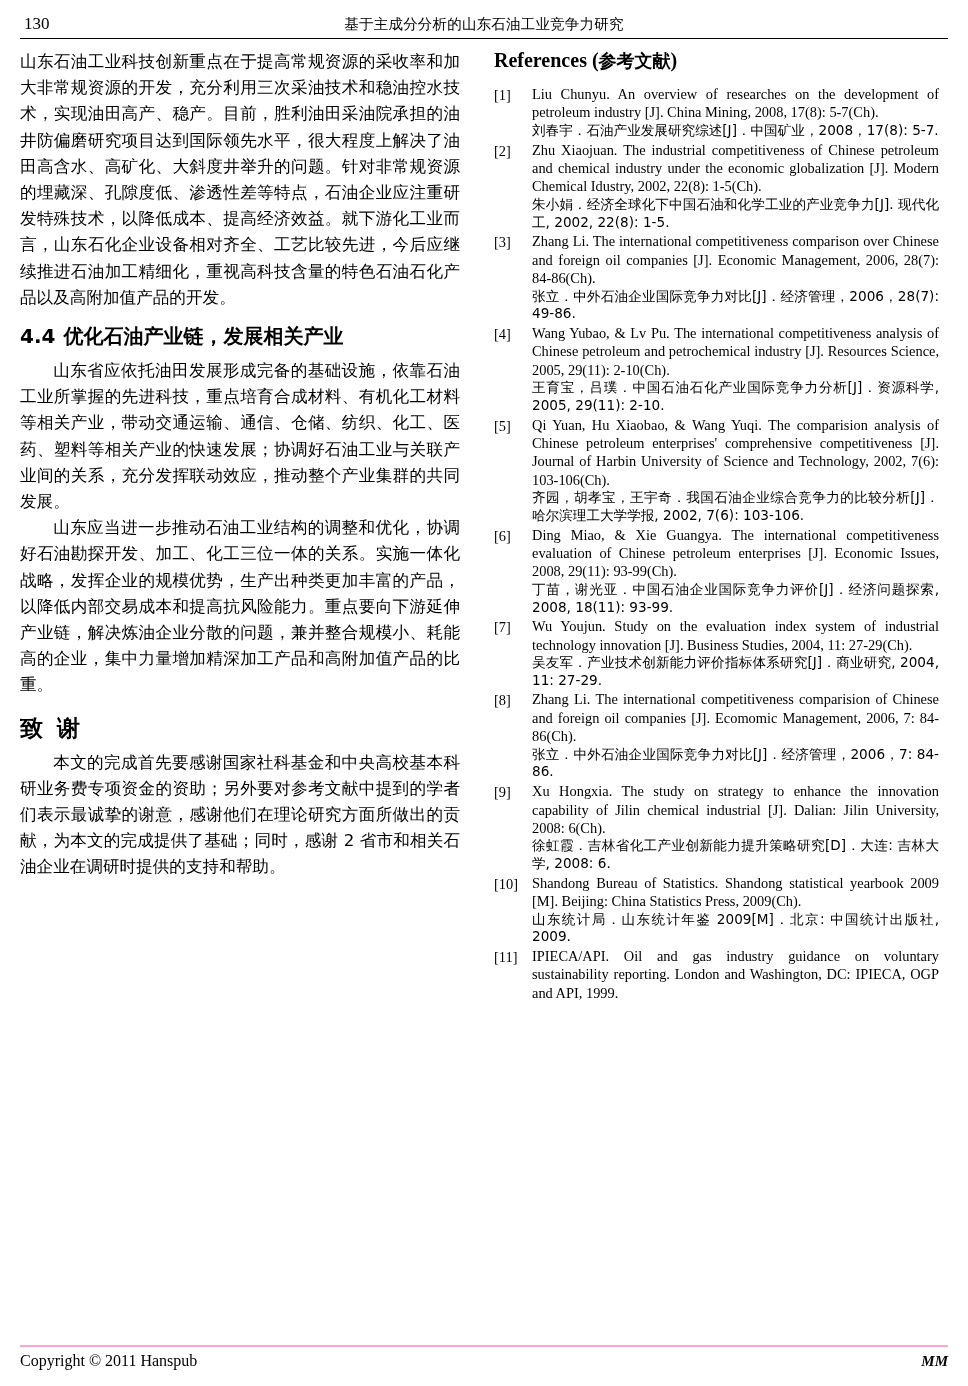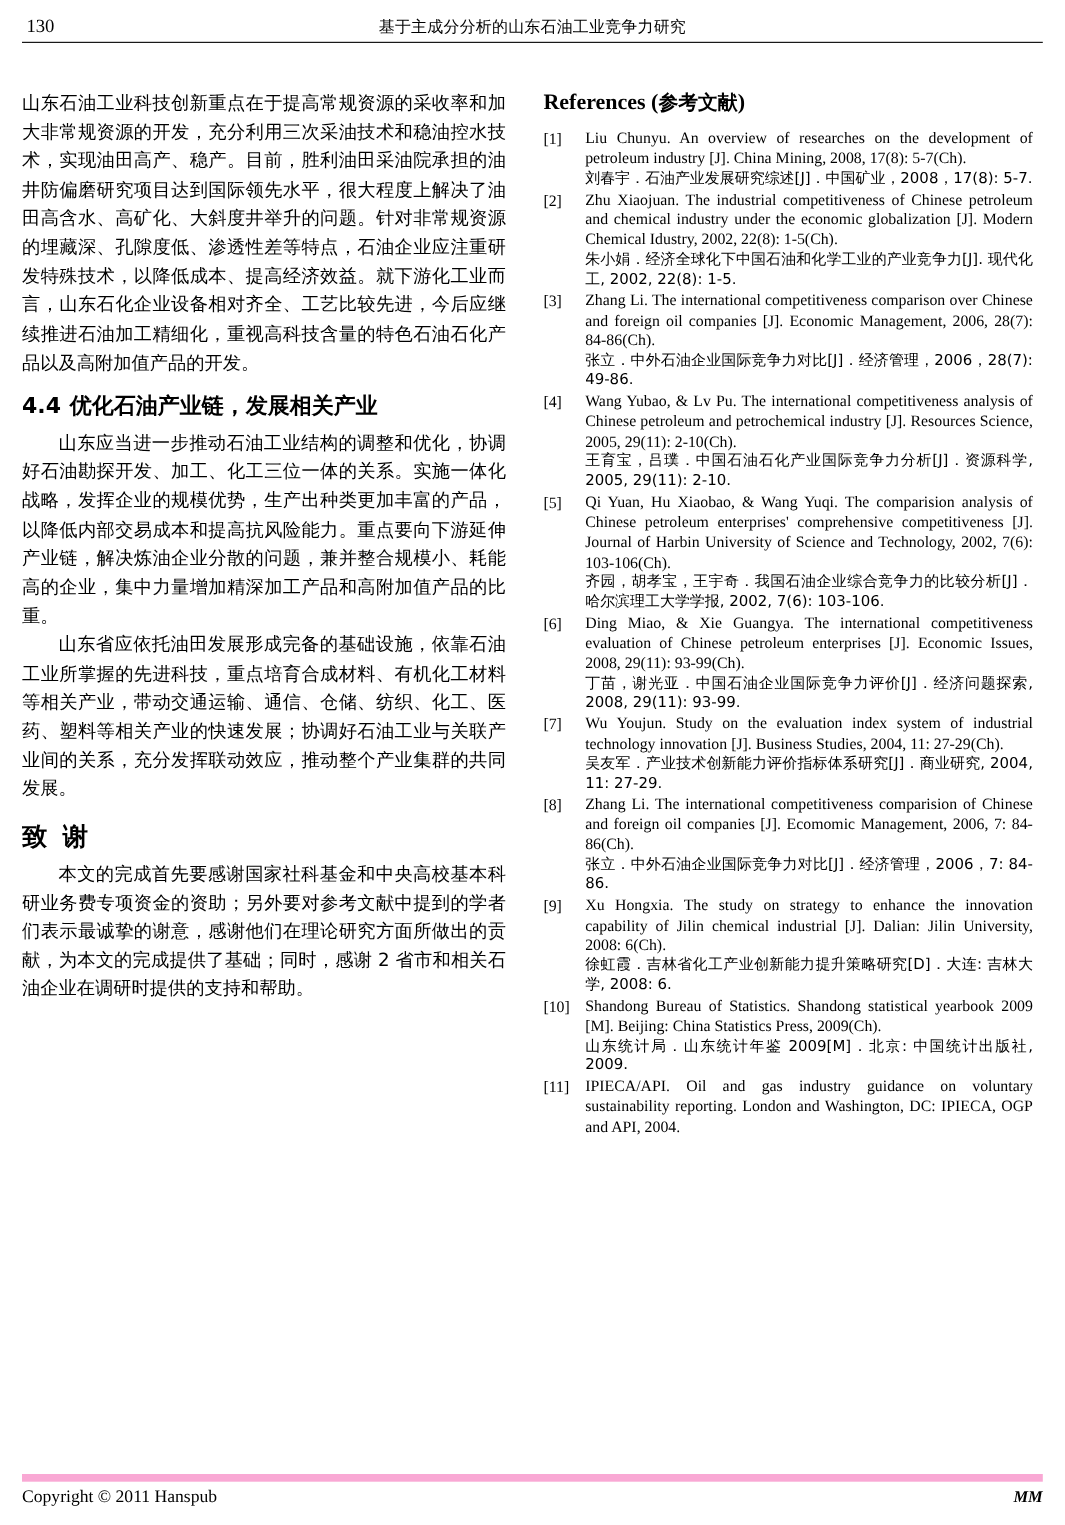--- a/index.html
+++ b/index.html
@@ -47,21 +47,20 @@
   .runhead .spacer { width: 70px; }
 
   
   .columns {
     display: flex;
     gap: 34px;
     height: 1210px;
   }
   .col {
     width: 445px;
-    margin-top: 32px;
   }
   .col.left { width: 440px; }
   .col.right { width: 445px; }
 
   p.cn {
     margin: 0;
     font-family: "DejaVu Sans", sans-serif;
     font-size: 16.6px;
     line-height: 1.58;
     text-align: justify;
@@ -126,21 +125,21 @@
   }
 
   
   .footer {
     position: absolute;
     left: 20px;
     right: 20px;
     bottom: 16px;
     display: flex;
     align-items: baseline;
-    border-top: 7px solid #f9a8d4;
+    border-top: 2px solid #f9a8d4;
     padding-top: 5px;
   }
   .footer .copy {
     font-family: "Liberation Serif", serif;
     font-size: 16px;
     flex: 1;
   }
   .footer .mark {
     font-family: "Liberation Serif", serif;
     font-size: 15px;
@@ -161,22 +160,22 @@
 
   <div class="columns">
 
     <div class="col left">
       <p class="cn">山东石油工业科技创新重点在于提高常规资源的采收率和加大非常规资源的开发，充分利用三次采油技术和稳油控水技术，实现油田高产、稳产。目前，胜利油田采油院承担的油井防偏磨研究项目达到国际领先水平，很大程度上解决了油田高含水、高矿化、大斜度井举升的问题。针对非常规资源的埋藏深、孔隙度低、渗透性差等特点，石油企业应注重研发特殊技术，以降低成本、提高经济效益。就下游化工业而言，山东石化企业设备相对齐全、工艺比较先进，今后应继续推进石油加工精细化，重视高科技含量的特色石油石化产品以及高附加值产品的开发。</p>
 
       <h2 class="section">
         <span class="num">4.4</span><span>优化石油产业链，发展相关产业</span>
       </h2>
 
+      <p class="cn indent">山东省应依托油田发展形成完备的基础设施，依靠石油工业所掌握的先进科技，重点培育合成材料、有机化工材料等相关产业，带动交通运输、通信、仓储、纺织、化工、医药、塑料等相关产业的快速发展；协调好石油工业与关联产业间的关系，充分发挥联动效应，推动整个产业集群的共同发展。</p>
       <p class="cn indent">山东应当进一步推动石油工业结构的调整和优化，协调好石油勘探开发、加工、化工三位一体的关系。实施一体化战略，发挥企业的规模优势，生产出种类更加丰富的产品，以降低内部交易成本和提高抗风险能力。重点要向下游延伸产业链，解决炼油企业分散的问题，兼并整合规模小、耗能高的企业，集中力量增加精深加工产品和高附加值产品的比重。</p>
-      <p class="cn indent">山东省应依托油田发展形成完备的基础设施，依靠石油工业所掌握的先进科技，重点培育合成材料、有机化工材料等相关产业，带动交通运输、通信、仓储、纺织、化工、医药、塑料等相关产业的快速发展；协调好石油工业与关联产业间的关系，充分发挥联动效应，推动整个产业集群的共同发展。</p>
 
       <h2 class="thanks">致谢</h2>
 
       <p class="cn indent">本文的完成首先要感谢国家社科基金和中央高校基本科研业务费专项资金的资助；另外要对参考文献中提到的学者们表示最诚挚的谢意，感谢他们在理论研究方面所做出的贡献，为本文的完成提供了基础；同时，感谢 2 省市和相关石油企业在调研时提供的支持和帮助。</p>
     </div>
 
     <div class="col right">
       <h2 class="refhead">
         <span>References (</span><span class="cjk">参考文献</span><span>)</span>
       </h2>
@@ -197,41 +196,41 @@
           <div class="ref">
             <div class="tag">[4]</div>
             <div class="body"><span>Wang Yubao, &amp; Lv Pu. The international competitiveness analysis of Chinese petroleum and petrochemical industry [J]. Resources Science, 2005, 29(11): 2-10(Ch).</span><span class="cn">王育宝，吕璞．中国石油石化产业国际竞争力分析[J]．资源科学, 2005, 29(11): 2-10.</span></div>
           </div>
           <div class="ref">
             <div class="tag">[5]</div>
             <div class="body"><span>Qi Yuan, Hu Xiaobao, &amp; Wang Yuqi. The comparision analysis of Chinese petroleum enterprises' comprehensive competitiveness [J]. Journal of Harbin University of Science and Technology, 2002, 7(6): 103-106(Ch).</span><span class="cn">齐园，胡孝宝，王宇奇．我国石油企业综合竞争力的比较分析[J]．哈尔滨理工大学学报, 2002, 7(6): 103-106.</span></div>
           </div>
           <div class="ref">
             <div class="tag">[6]</div>
-            <div class="body"><span>Ding Miao, &amp; Xie Guangya. The international competitiveness evaluation of Chinese petroleum enterprises [J]. Economic Issues, 2008, 29(11): 93-99(Ch).</span><span class="cn">丁苗，谢光亚．中国石油企业国际竞争力评价[J]．经济问题探索, 2008, 29(11): 93-99.</span></div>
+            <div class="body"><span>Ding Miao, &amp; Xie Guangya. The international competitiveness evaluation of Chinese petroleum enterprises [J]. Economic Issues, 2008, 29(11): 93-99(Ch).</span><span class="cn">丁苗，谢光亚．中国石油企业国际竞争力评价[J]．经济问题探索, 2008, 18(11): 93-99.</span></div>
           </div>
           <div class="ref">
             <div class="tag">[7]</div>
             <div class="body"><span>Wu Youjun. Study on the evaluation index system of industrial technology innovation [J]. Business Studies, 2004, 11: 27-29(Ch).</span><span class="cn">吴友军．产业技术创新能力评价指标体系研究[J]．商业研究, 2004, 11: 27-29.</span></div>
           </div>
           <div class="ref">
             <div class="tag">[8]</div>
             <div class="body"><span>Zhang Li. The international competitiveness comparision of Chinese and foreign oil companies [J]. Ecomomic Management, 2006, 7: 84-86(Ch).</span><span class="cn">张立．中外石油企业国际竞争力对比[J]．经济管理，2006，7: 84-86.</span></div>
           </div>
           <div class="ref">
             <div class="tag">[9]</div>
             <div class="body"><span>Xu Hongxia. The study on strategy to enhance the innovation capability of Jilin chemical industrial [J]. Dalian: Jilin University, 2008: 6(Ch).</span><span class="cn">徐虹霞．吉林省化工产业创新能力提升策略研究[D]．大连: 吉林大学, 2008: 6.</span></div>
           </div>
           <div class="ref">
             <div class="tag">[10]</div>
             <div class="body"><span>Shandong Bureau of Statistics. Shandong statistical yearbook 2009 [M]. Beijing: China Statistics Press, 2009(Ch).</span><span class="cn">山东统计局．山东统计年鉴 2009[M]．北京: 中国统计出版社, 2009.</span></div>
           </div>
           <div class="ref">
             <div class="tag">[11]</div>
-            <div class="body"><span>IPIECA/API. Oil and gas industry guidance on voluntary sustainability reporting. London and Washington, DC: IPIECA, OGP and API, 2004.</span></div>
+            <div class="body"><span>IPIECA/API. Oil and gas industry guidance on voluntary sustainability reporting. London and Washington, DC: IPIECA, OGP and API, 1999.</span></div>
           </div>
         </div>
     </div>
 
   </div>
 
   <div class="footer">
     <div class="copy">Copyright © 2011 Hanspub</div>
     <div class="mark">MM</div>
   </div>

